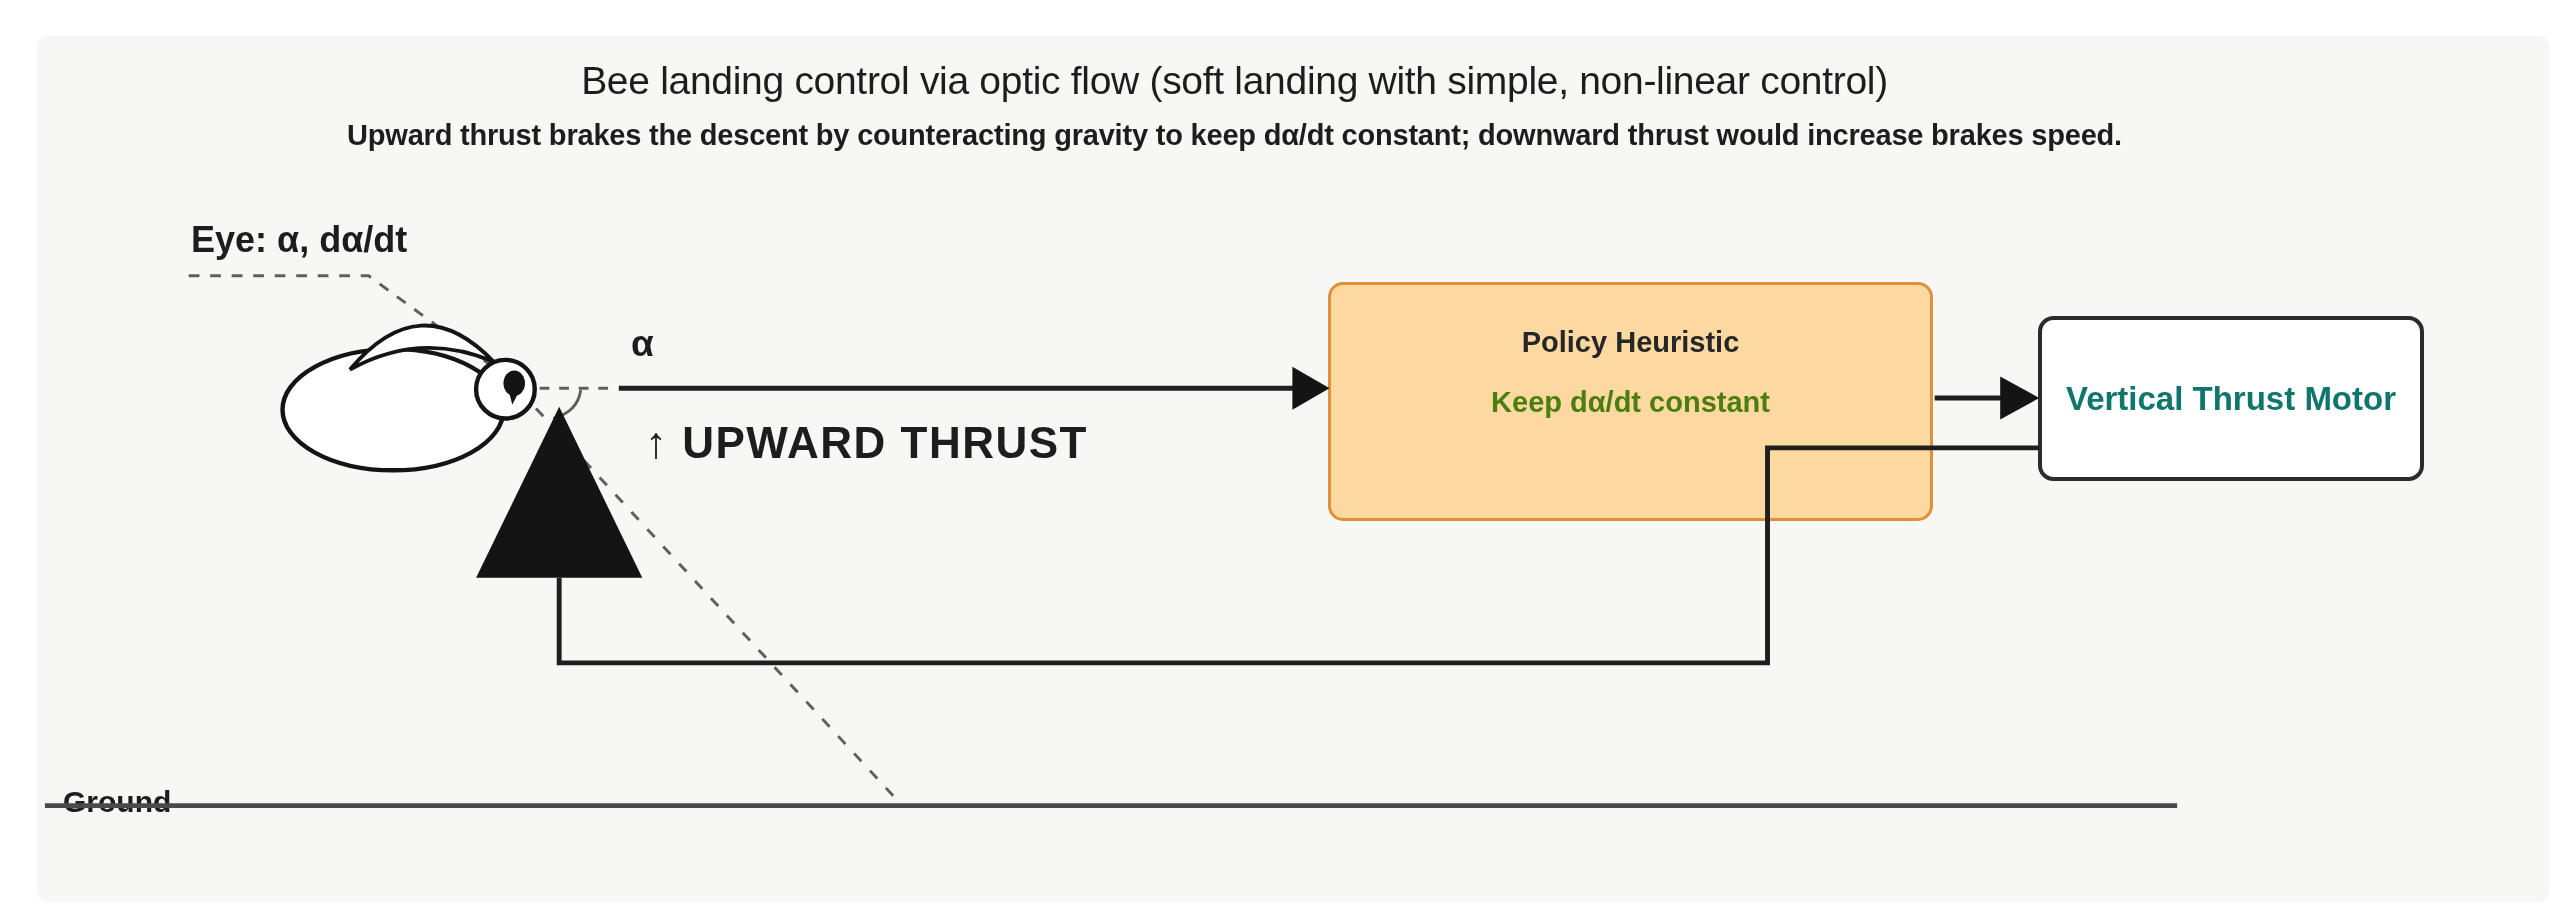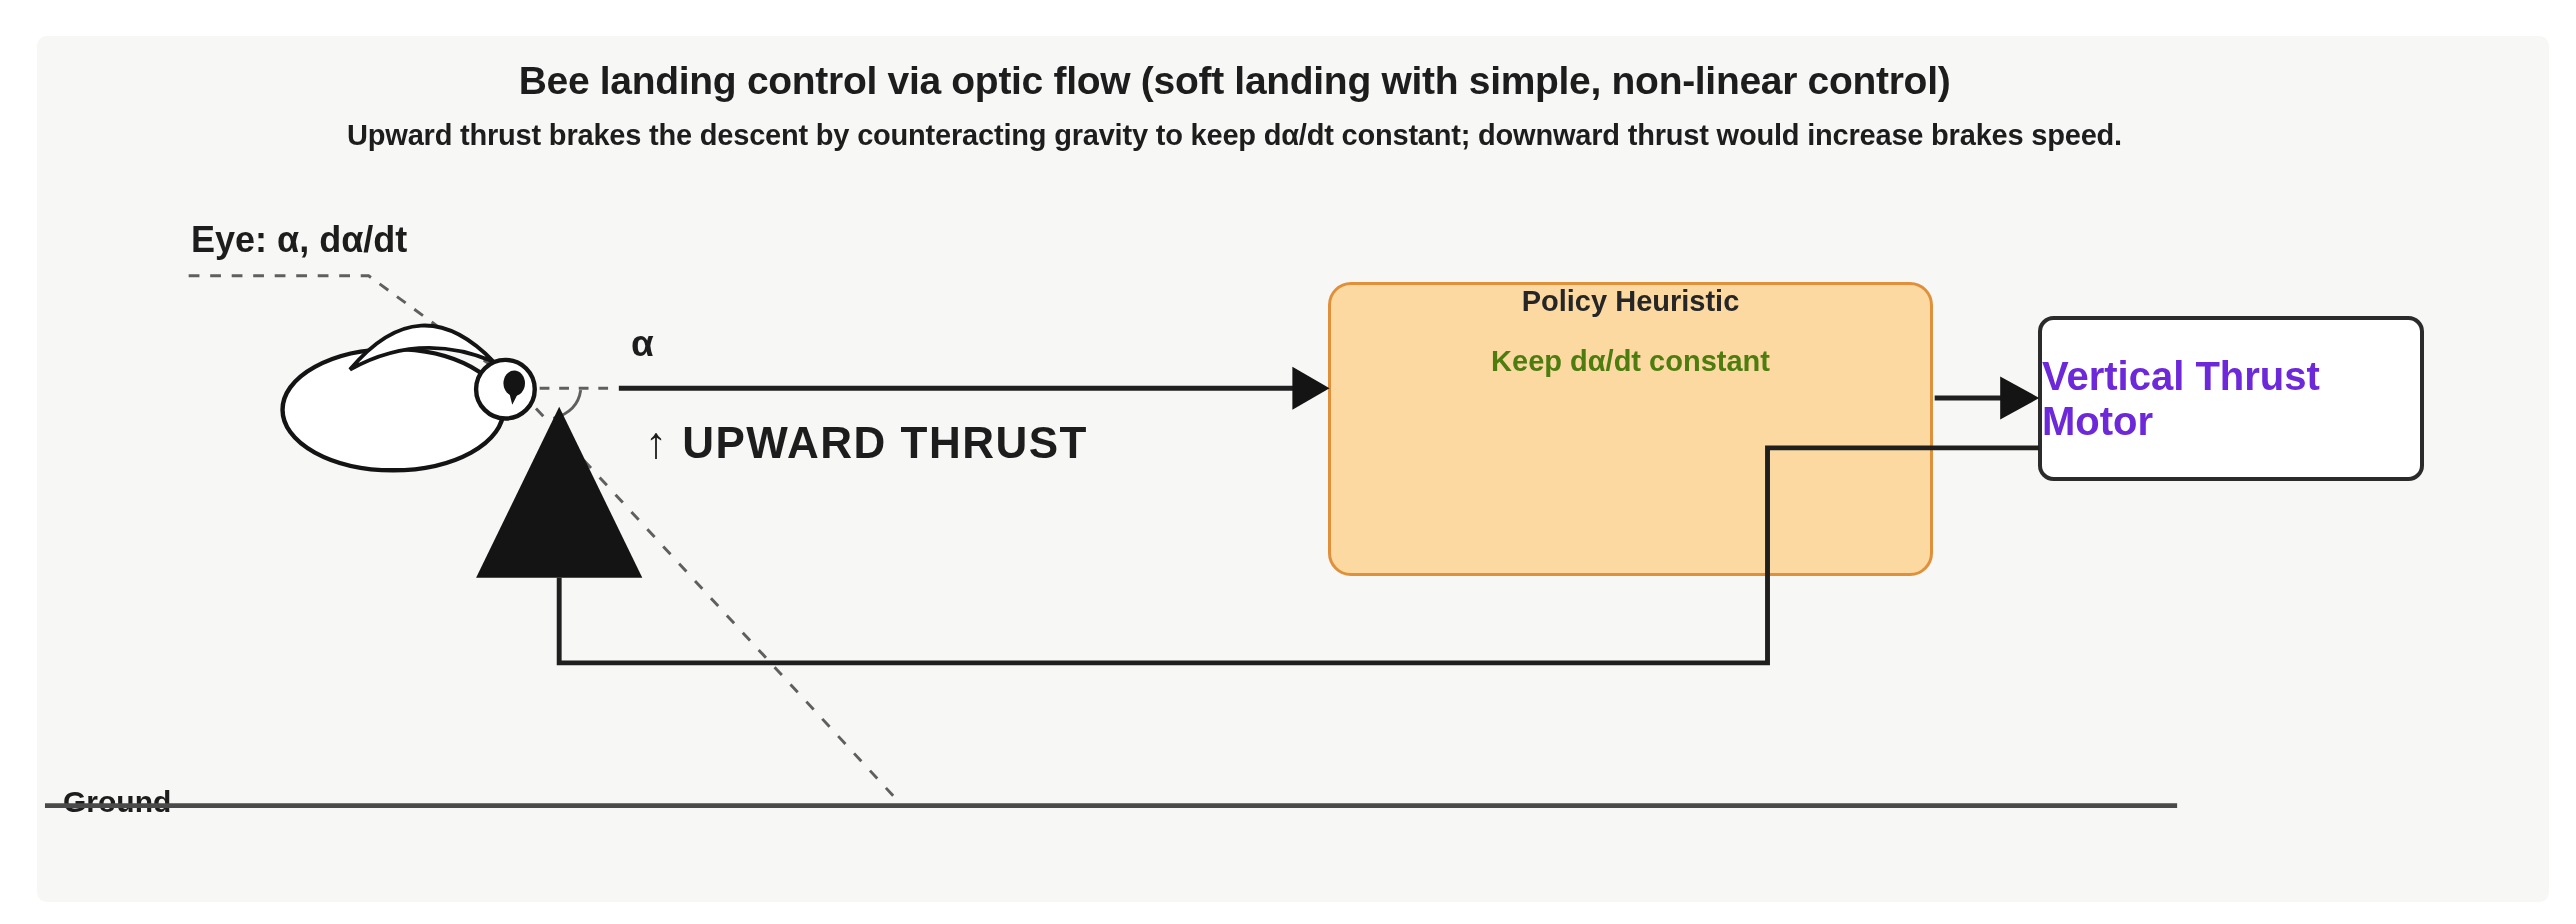--- a/index.html
+++ b/index.html
@@ -20,51 +20,52 @@
 
   .card{
     position:absolute;left:37px;top:36px;width:2512px;height:866px;
     background:var(--card-bg);border-radius:9.8px;
   }
 
   .abs{position:absolute;}
 
   .title{
     left:37px;top:59px;width:2395px;text-align:center;
-    font-size:39px;font-weight:700;letter-spacing:-0.3px;color:var(--text);
+    font-size:39px;font-weight:400;letter-spacing:-0.3px;color:var(--text);
   }
   .subtitle{
     left:37px;top:119px;width:2395px;text-align:center;
     font-size:29px;font-weight:700;letter-spacing:-0.2px;color:var(--text);
   }
 
   .eye-label{left:191px;top:219px;font-size:36px;font-weight:700;}
   .alpha-label{left:631px;top:323px;font-size:37px;font-weight:700;}
   .thrust-label{left:645px;top:418px;font-size:44px;font-weight:800;letter-spacing:1.5px;}
   .ground-label{left:63px;top:745px;font-size:30px;font-weight:700;margin-top:40px;}
 
   .node{
     position:absolute;display:flex;flex-direction:column;align-items:center;
   }
   .node-policy{
-    left:1328px;top:282px;width:605px;height:294px;
+    left:1328px;top:282px;width:605px;height:239px;
     background:var(--policy-fill);
     border:3.9px solid var(--policy-border);
-    border-radius:23px;
+    border-radius:15px;
+    padding-top:41px;
   }
   .node-policy .line1{font-size:29px;font-weight:700;color:#262626;}
   .node-policy .line2{font-size:29px;font-weight:700;color:#4d7c0f;margin-top:27px;}
   .node-motor{
     left:2038px;top:316px;width:386px;height:165px;
     background:var(--motor-fill);
     border:4.4px solid var(--motor-border);
     border-radius:15.6px;
     justify-content:center;
   }
-  .node-motor .line1{font-size:40px;font-weight:700;color:#6d28d9;}
+  .node-motor .line1{font-size:33px;font-weight:700;color:#0f766e;}
 
   svg.overlay{position:absolute;left:0;top:0;width:2576px;height:925px;pointer-events:none;}
 
   .stroke-line{stroke:var(--line);stroke-width:5;fill:none;}
   .stroke-dash{stroke:var(--dash);stroke-width:3;fill:none;}
   .stroke-ink{stroke:var(--ink);fill:#ffffff;}
   .fill-ink{fill:var(--ink);stroke:none;}
   .ground{stroke:var(--ground-line);stroke-width:5;fill:none;}
 </style>
 </head>

